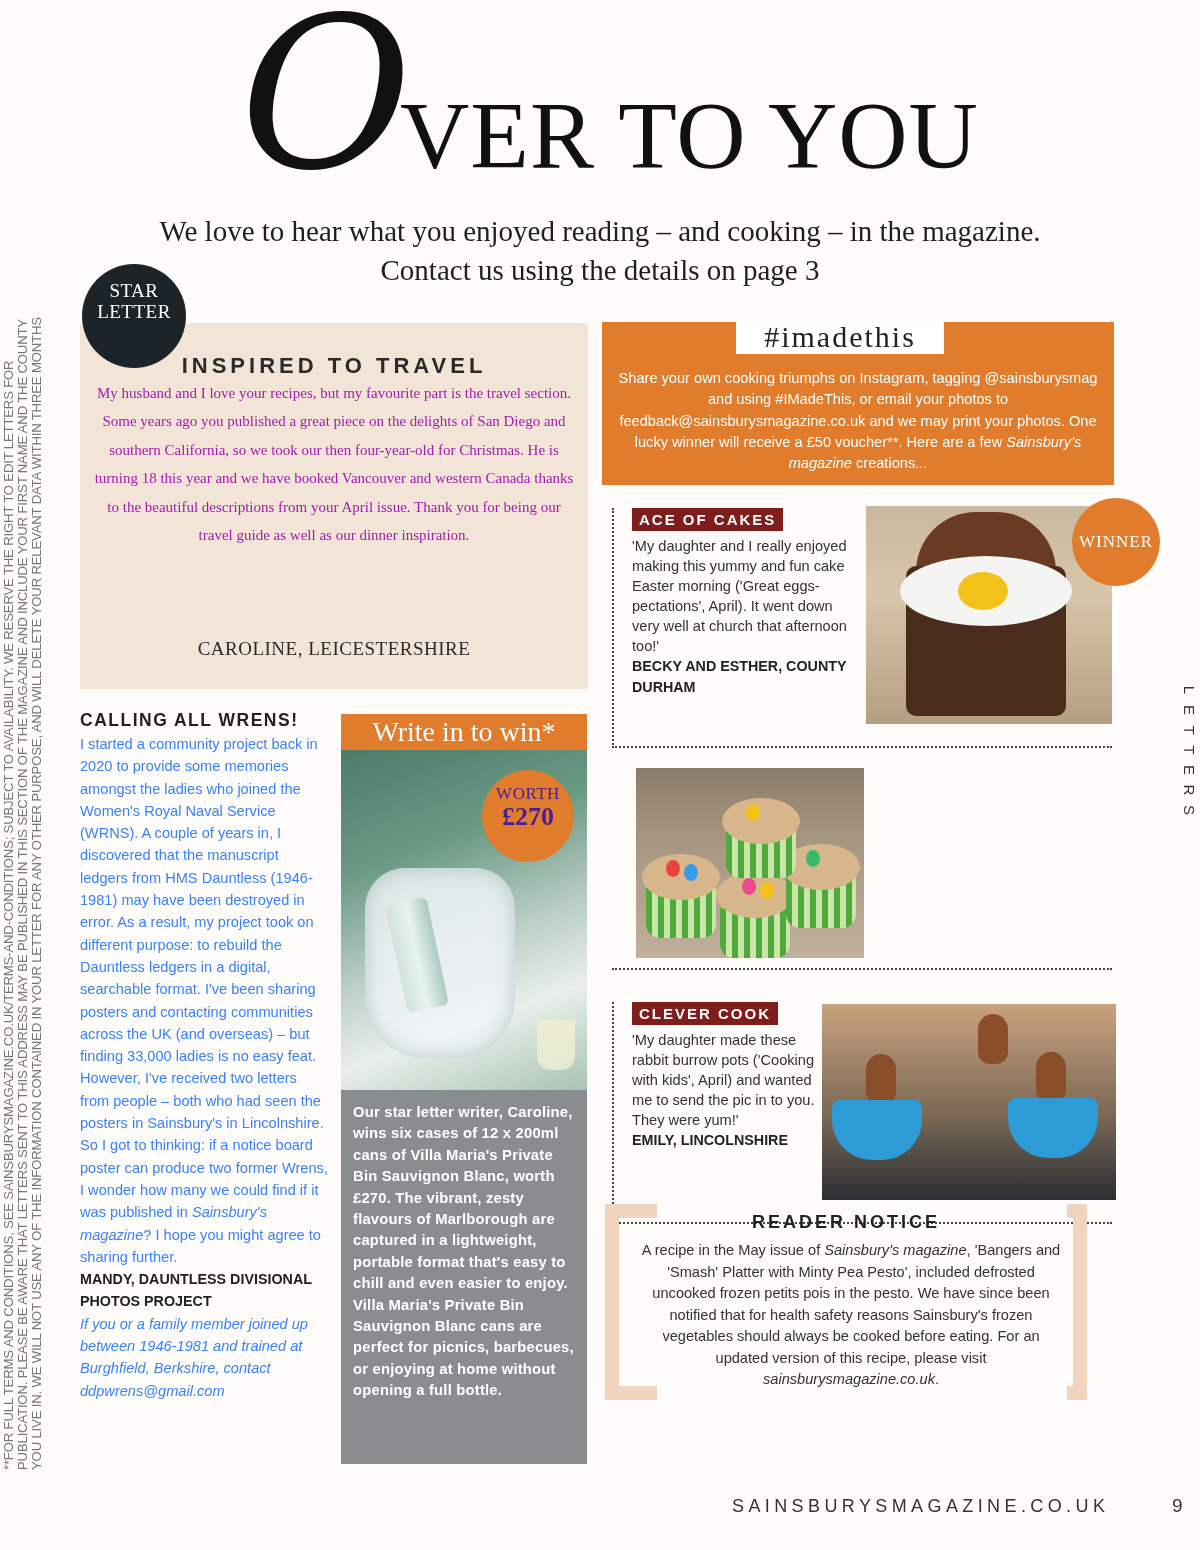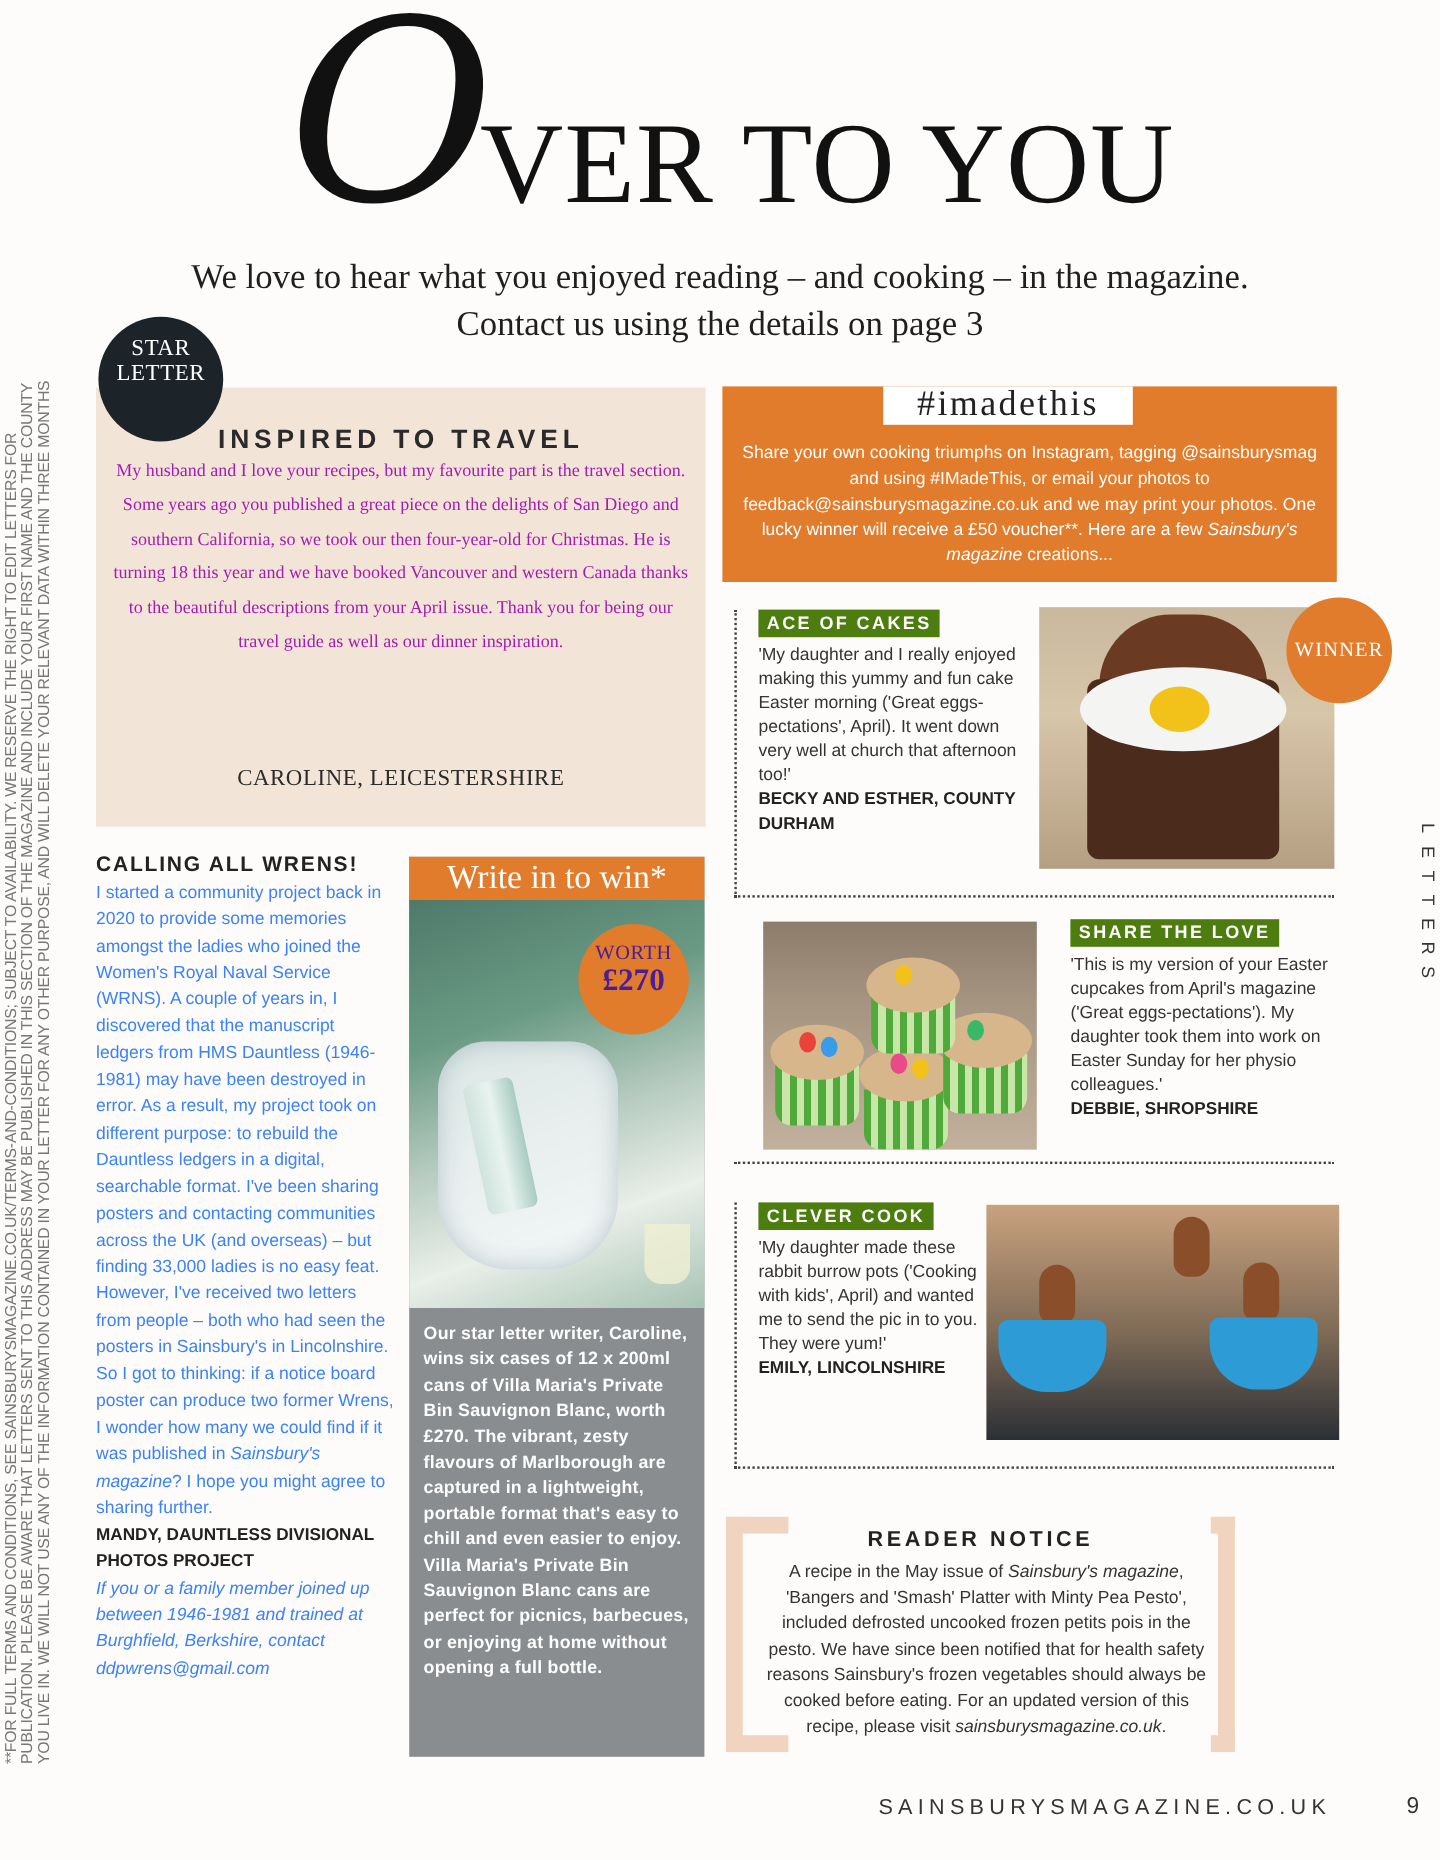--- a/index.html
+++ b/index.html
@@ -48,21 +48,21 @@
   .worth-badge .w1 { font-size: 17px; padding-top: 14px; letter-spacing: 0.5px; }
   .worth-badge .w2 { font-size: 26px; font-weight: bold; line-height: 26px; }
   .win-text { padding: 12px 12px 0 12px; color: #fff; font-size: 14.8px; line-height: 21.4px; font-weight: bold; letter-spacing: 0.2px; }
 
   
   .imt { position: absolute; left: 602px; top: 322px; width: 512px; height: 163px; background: #e07c2b; }
   .imt-tag { position: absolute; left: 134px; top: 0; width: 208px; height: 32px; background: #fff; text-align: center; font-family: "Liberation Serif", serif; font-size: 30px; letter-spacing: 2px; line-height: 30px; color: #222; }
   .imt-text { position: absolute; top: 46px; left: 6px; right: 6px; text-align: center; color: #fff; font-size: 14.6px; line-height: 21.3px; }
 
   
-  .entry-label { display: inline-block; background: #4d7c0f; color: #fff; font-size: 15px; font-weight: bold; letter-spacing: 2px; padding: 2px 7px; line-height: 19px; }
+  .entry-label { display: inline-block; background: #7f1d1d; color: #fff; font-size: 15px; font-weight: bold; letter-spacing: 2px; padding: 2px 7px; line-height: 19px; }
   .entry-text { font-size: 14.6px; line-height: 20px; color: #333; }
   .entry-sign { font-size: 14.3px; font-weight: bold; line-height: 21.3px; color: #222; }
 
   .ace { position: absolute; left: 612px; top: 508px; width: 500px; height: 240px; border-left: 2px dotted #444; border-bottom: 2px dotted #444; padding-left: 18px; }
   .ace .txt { position: absolute; left: 18px; top: 0; width: 226px; }
   .ace .entry-text { margin-top: 5px; }
   .cake-photo { position: absolute; left: 866px; top: 506px; width: 246px; height: 218px; background: linear-gradient(180deg,#c9b89e 0%, #d8c6aa 40%, #b59f82 100%); overflow: hidden; }
   .cake-body { position: absolute; left: 40px; top: 60px; width: 160px; height: 150px; border-radius: 10px; background: #4a2b1c; }
   .cake-icing { position: absolute; left: 34px; top: 50px; width: 172px; height: 70px; border-radius: 50%; background: #f4f4f2; }
   .cake-yolk { position: absolute; left: 92px; top: 66px; width: 50px; height: 38px; border-radius: 50%; background: #f2c21a; }
@@ -78,21 +78,21 @@
   .share .entry-text { margin-top: 5px; }
 
   .clever { position: absolute; left: 612px; top: 1002px; width: 500px; height: 222px; border-left: 2px dotted #444; border-bottom: 2px dotted #444; }
   .clever .txt { position: absolute; left: 18px; top: 0; width: 190px; }
   .clever .entry-text { margin-top: 5px; }
   .bunny-photo { position: absolute; left: 208px; top: 2px; width: 294px; height: 196px; background: linear-gradient(180deg,#c9a27e 0%, #7d6a56 55%, #2b2f35 100%); overflow: hidden; }
   .bowl { position: absolute; width: 90px; height: 60px; background: #2d9bd5; border-radius: 8px 8px 40px 40px; }
   .bunny { position: absolute; width: 30px; height: 50px; background: #8a4f2a; border-radius: 15px 15px 12px 12px; }
 
   
-  .notice { position: absolute; left: 605px; top: 1264px; width: 424px; height: 196px; }
+  .notice { position: absolute; left: 605px; top: 1204px; width: 482px; height: 196px; }
   .bracket-l { position: absolute; left: 0; top: 0; width: 52px; height: 196px; border: 14px solid #f0d4bf; border-right: none; }
   .bracket-r { position: absolute; right: 0; top: 0; width: 20px; height: 196px; border: 14px solid #f0d4bf; border-left: none; }
   .notice h3 { position: absolute; top: 8px; left: 0; width: 100%; text-align: center; font-size: 18px; letter-spacing: 3px; font-weight: bold; color: #222; }
   .notice p { position: absolute; top: 36px; left: 30px; right: 20px; text-align: center; font-size: 14.6px; line-height: 21.5px; color: #333; }
 
   
   .footer-site { position: absolute; left: 732px; top: 1496px; font-size: 18px; letter-spacing: 4.4px; color: #333; }
   .footer-page { position: absolute; left: 1172px; top: 1495px; font-size: 19px; color: #333; }
 </style>
 </head>
@@ -182,25 +182,20 @@
     <div class="frost" style="left:146px;top:76px;"></div>
     <div class="cup" style="left:90px;top:60px;"></div>
     <div class="frost" style="left:86px;top:30px;"></div>
     <div class="egg" style="left:30px;top:92px;background:#e8443a;"></div>
     <div class="egg" style="left:48px;top:96px;background:#3a9be8;"></div>
     <div class="egg" style="left:106px;top:110px;background:#e84a8a;"></div>
     <div class="egg" style="left:124px;top:114px;background:#f2c21a;"></div>
     <div class="egg" style="left:170px;top:82px;background:#3ab86a;"></div>
     <div class="egg" style="left:110px;top:36px;background:#f2c21a;"></div>
   </div>
-  <div class="txt">
-    <span class="entry-label">SHARE THE LOVE</span>
-    <p class="entry-text">'This is my version of your Easter cupcakes from April's magazine ('Great eggs-pectations'). My daughter took them into work on Easter Sunday for her physio colleagues.'</p>
-    <p class="entry-sign">DEBBIE, SHROPSHIRE</p>
-  </div>
 </div>
 
 <div class="clever">
   <div class="txt">
     <span class="entry-label">CLEVER COOK</span>
     <p class="entry-text">'My daughter made these rabbit burrow pots ('Cooking with kids', April) and wanted me to send the pic in to you. They were yum!'</p>
     <p class="entry-sign">EMILY, LINCOLNSHIRE</p>
   </div>
   <div class="bunny-photo">
     <div class="bunny" style="left:44px;top:50px;"></div>

